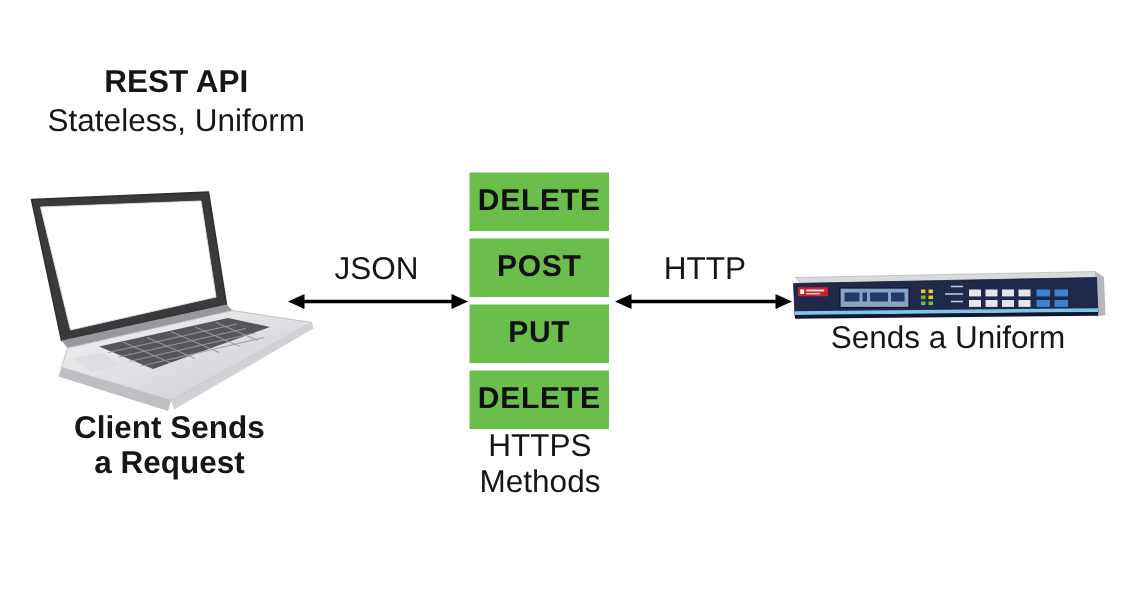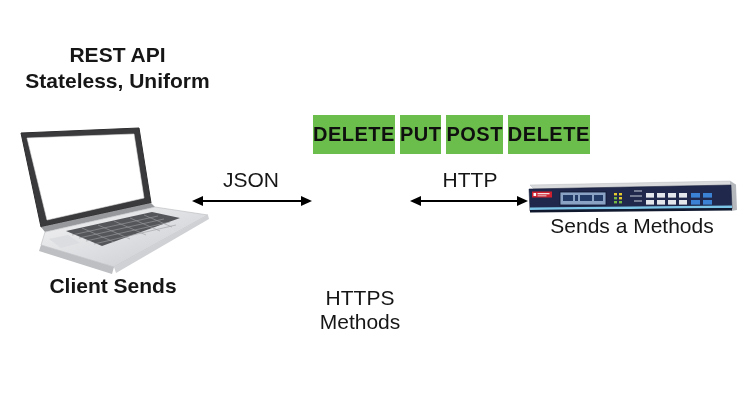--- a/index.html
+++ b/index.html
@@ -11,42 +11,42 @@
     height: 400px;
     background: #ffffff;
     overflow: hidden;
   }
   .abs { position: absolute; }
   .center { text-align: center; }
 
   
   .title-block { left: 10px; top: 42px; width: 215px; }
   .title-line1 { font-size: 21px; font-weight: bold; line-height: 26px; }
-  .title-line2 { font-size: 21px; line-height: 25px; font-weight: bold; }
+  .title-line2 { font-size: 21px; line-height: 25px; }
 
   
   .laptop { left: 10px; top: 126px; width: 205px; height: 155px; }
 
   
   .client-caption { left: 8px; top: 274px; width: 210px; font-weight: bold; }
   .caption-line { font-size: 21px; line-height: 23px; }
 
   
   .arrow-label { font-size: 21px; line-height: 24px; }
   .json-label { left: 194px; top: 168px; width: 114px; }
   .http-label { left: 416px; top: 168px; width: 108px; }
 
   
   .json-arrow { left: 192px; top: 194px; }
   .http-arrow { left: 410px; top: 194px; }
 
   
   .methods-col {
     left: 313px; top: 115px; width: 93px;
-    display: flex; gap: 5px;
+    display: flex; flex-direction: column; gap: 5px;
   }
   .method-box {
     height: 39px;
     display: flex; align-items: center; justify-content: center;
     font-size: 20px; font-weight: bold; color: #0f0f0f;
     letter-spacing: 0.5px;
   }
   .methods-caption { left: 298px; top: 286px; width: 124px; }
   .methods-caption .caption-line { line-height: 24px; }
 
@@ -97,33 +97,34 @@
     </g>
 
     <path d="M 39,113 L 58,109 L 70,117 L 51,122 Z" fill="#dcdde0"></path>
 
     <path d="M 31,119 L 104,141 L 102,148 L 29,125 Z" fill="#bdbfc2"></path>
     <path d="M 104,141 L 198,89 L 199,93 L 106,147 Z" fill="#cfd1d4"></path>
   </svg>
 
   <div class="abs center client-caption">
     <div class="caption-line">Client Sends</div>
+    <div class="caption-line">a Request</div>
   </div>
 
   <div class="abs center arrow-label json-label">JSON</div>
   <svg class="abs json-arrow" width="120" height="14" viewBox="0 0 120 14" xmlns="http://www.w3.org/2000/svg">
     <line x1="9" y1="7" x2="111" y2="7" stroke="#000000" stroke-width="2.2"></line>
     <polygon points="0,7 11,2 11,12" fill="#000000"></polygon>
     <polygon points="120,7 109,2 109,12" fill="#000000"></polygon>
   </svg>
 
   <div class="abs methods-col">
     <div class="method-box" style="background:#6cbe4c;">DELETE</div>
+    <div class="method-box" style="background:#6cbe4c;">POST</div>
     <div class="method-box" style="background:#6cbe4c;">PUT</div>
-    <div class="method-box" style="background:#6cbe4c;">POST</div>
     <div class="method-box" style="background:#6cbe4c;">DELETE</div>
   </div>
 
   <div class="abs center arrow-label http-label">HTTP</div>
 
   <div class="abs center methods-caption">
     <div class="caption-line">HTTPS</div>
     <div class="caption-line">Methods</div>
   </div>
   <svg class="abs http-arrow" width="118" height="14" viewBox="0 0 118 14" xmlns="http://www.w3.org/2000/svg">
@@ -187,16 +188,16 @@
       <rect x="177" y="13" width="9" height="4.6"></rect>
       <rect x="165" y="20" width="9" height="4.6"></rect>
       <rect x="177" y="20" width="9" height="4.6"></rect>
     </g>
 
     <polygon points="4,27.5 206,25.5 206,28 4,30" fill="#7dc6e8"></polygon>
     <polygon points="4,30 206,28 206,30.5 4,32.5" fill="#10182e"></polygon>
   </svg>
 
   <div class="abs center server-caption">
-    <div class="caption-line">Sends a Methods</div>
+    <div class="caption-line">Sends a Uniform</div>
   </div>
 
 </div>
 
 </body></html>

